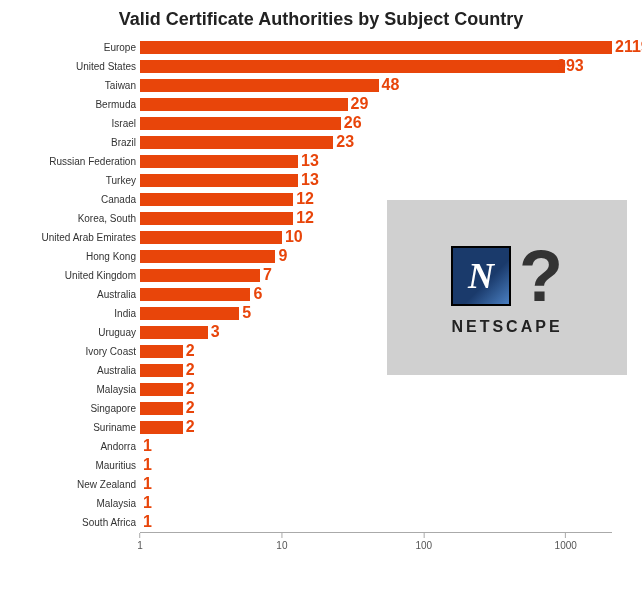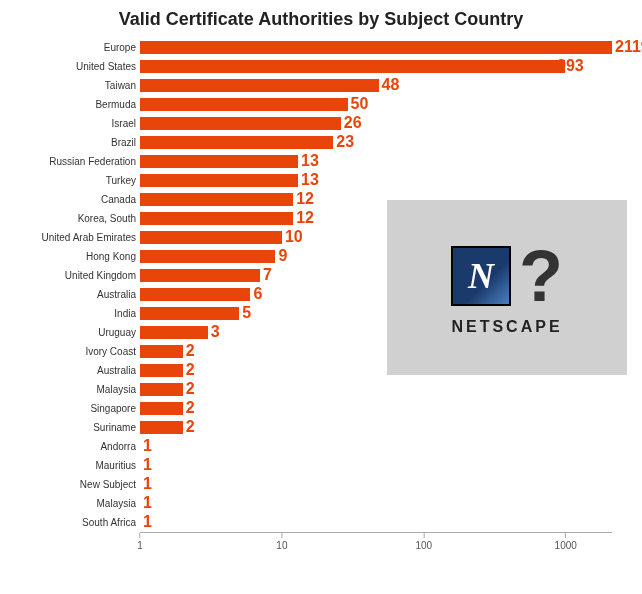--- a/index.html
+++ b/index.html
@@ -149,21 +149,21 @@
         <span class="bar-value" style="left: 417px;">993</span>
       </div>
       <div class="bar-row">
         <span class="bar-label">Taiwan</span>
         <div class="bar" style="width: 238.579px;"></div>
         <span class="bar-value" style="left: 241.579px;">48</span>
       </div>
       <div class="bar-row">
         <span class="bar-label">Bermuda</span>
         <div class="bar" style="width: 207.524px;"></div>
-        <span class="bar-value" style="left: 210.524px;">50</span>
+        <span class="bar-value" style="left: 210.524px;">29</span>
       </div>
       <div class="bar-row">
         <span class="bar-label">Israel</span>
         <div class="bar" style="width: 200.794px;"></div>
         <span class="bar-value" style="left: 203.794px;">26</span>
       </div>
       <div class="bar-row">
         <span class="bar-label">Brazil</span>
         <div class="bar" style="width: 193.238px;"></div>
         <span class="bar-value" style="left: 196.238px;">23</span>
@@ -247,21 +247,21 @@
         <span class="bar-label">Andorra</span>
         <div class="bar" style="width: 0px;"></div>
         <span class="bar-value" style="left: 3px;">1</span>
       </div>
       <div class="bar-row">
         <span class="bar-label">Mauritius</span>
         <div class="bar" style="width: 0px;"></div>
         <span class="bar-value" style="left: 3px;">1</span>
       </div>
       <div class="bar-row">
-        <span class="bar-label">New Subject</span>
+        <span class="bar-label">New Zealand</span>
         <div class="bar" style="width: 0px;"></div>
         <span class="bar-value" style="left: 3px;">1</span>
       </div>
       <div class="bar-row">
         <span class="bar-label">Malaysia</span>
         <div class="bar" style="width: 0px;"></div>
         <span class="bar-value" style="left: 3px;">1</span>
       </div>
       <div class="bar-row">
         <span class="bar-label">South Africa</span>

